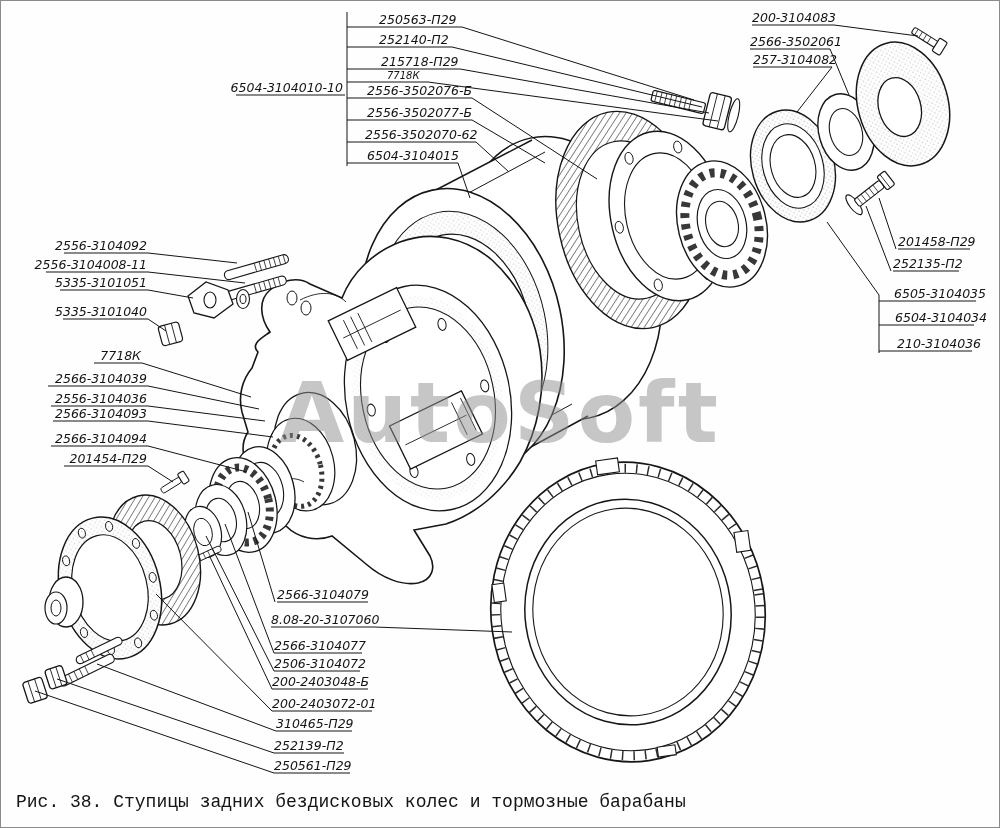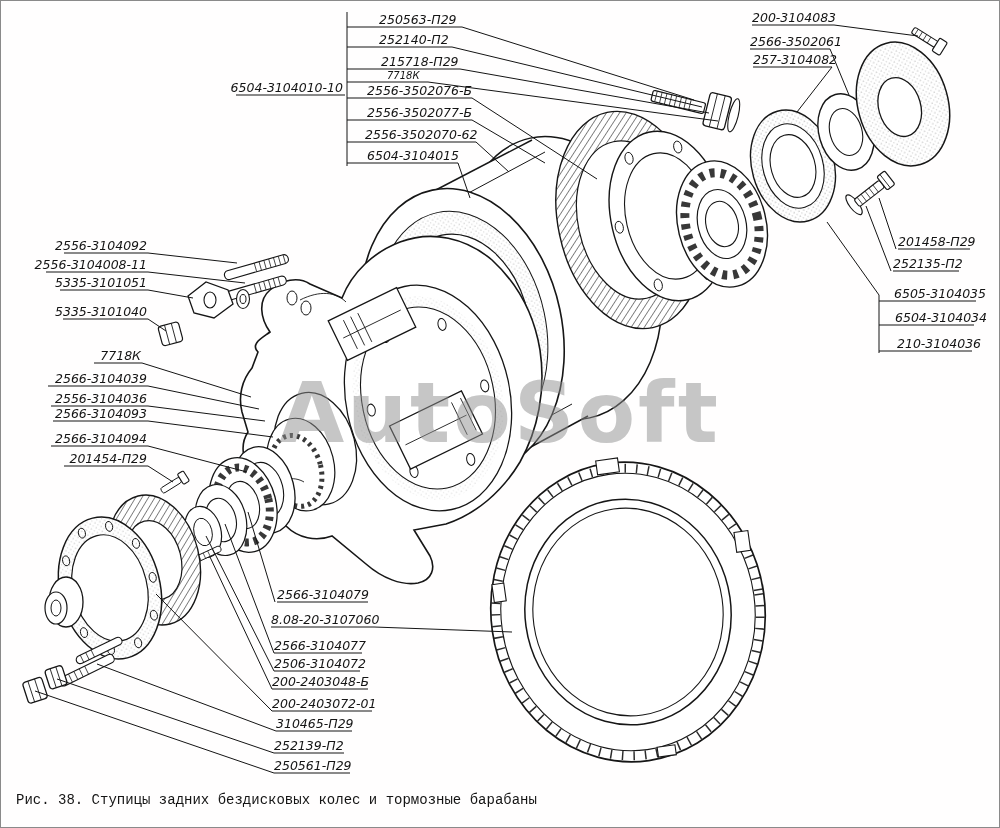--- a/index.html
+++ b/index.html
@@ -4,21 +4,21 @@
 <style>
   html,body{margin:0;padding:0;background:#ffffff;}
   .page{position:relative;width:1000px;height:828px;background:#fffefe;overflow:hidden;
         outline:1px solid #8a8a8a;outline-offset:-1px;}
   .page svg{position:absolute;left:0;top:0;}
   .lbl{font-family:"DejaVu Sans",sans-serif;font-style:italic;font-size:12.5px;fill:#141414;}
   .lbl-sm{font-family:"DejaVu Sans",sans-serif;font-style:italic;font-size:10px;fill:#141414;}
   .wm{font-family:"DejaVu Sans",sans-serif;font-weight:bold;letter-spacing:3px;}
   .caption{position:absolute;left:16px;top:792px;
            font-family:"Liberation Mono","DejaVu Sans Mono",monospace;
-           font-size:14px;color:#141414;white-space:nowrap;}
+           font-size:18px;color:#141414;white-space:nowrap;}
   line,path,rect,ellipse,polygon,circle{vector-effect:non-scaling-stroke;}
 </style>
 </head>
 <body>
 
 <div class="page">
 
 <svg width="1000" height="828" viewBox="0 0 1000 828">
   <defs>
     <pattern id="hatch" width="5.5" height="5.5" patternUnits="userSpaceOnUse" patternTransform="rotate(45)">

